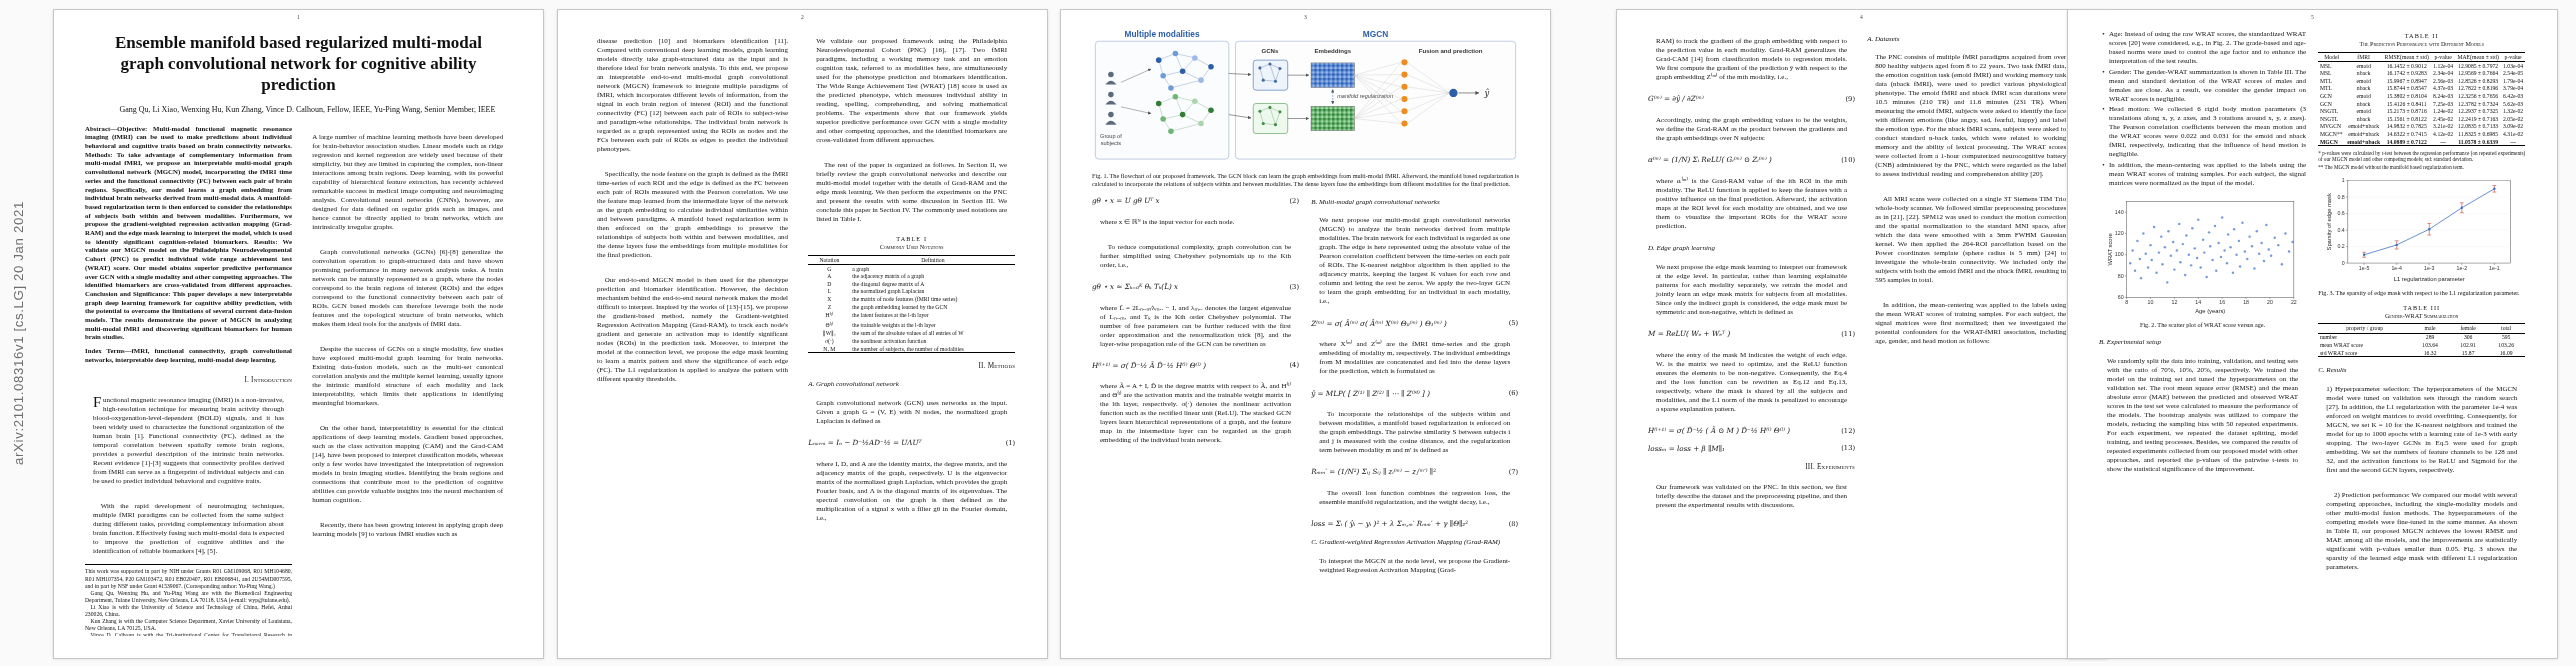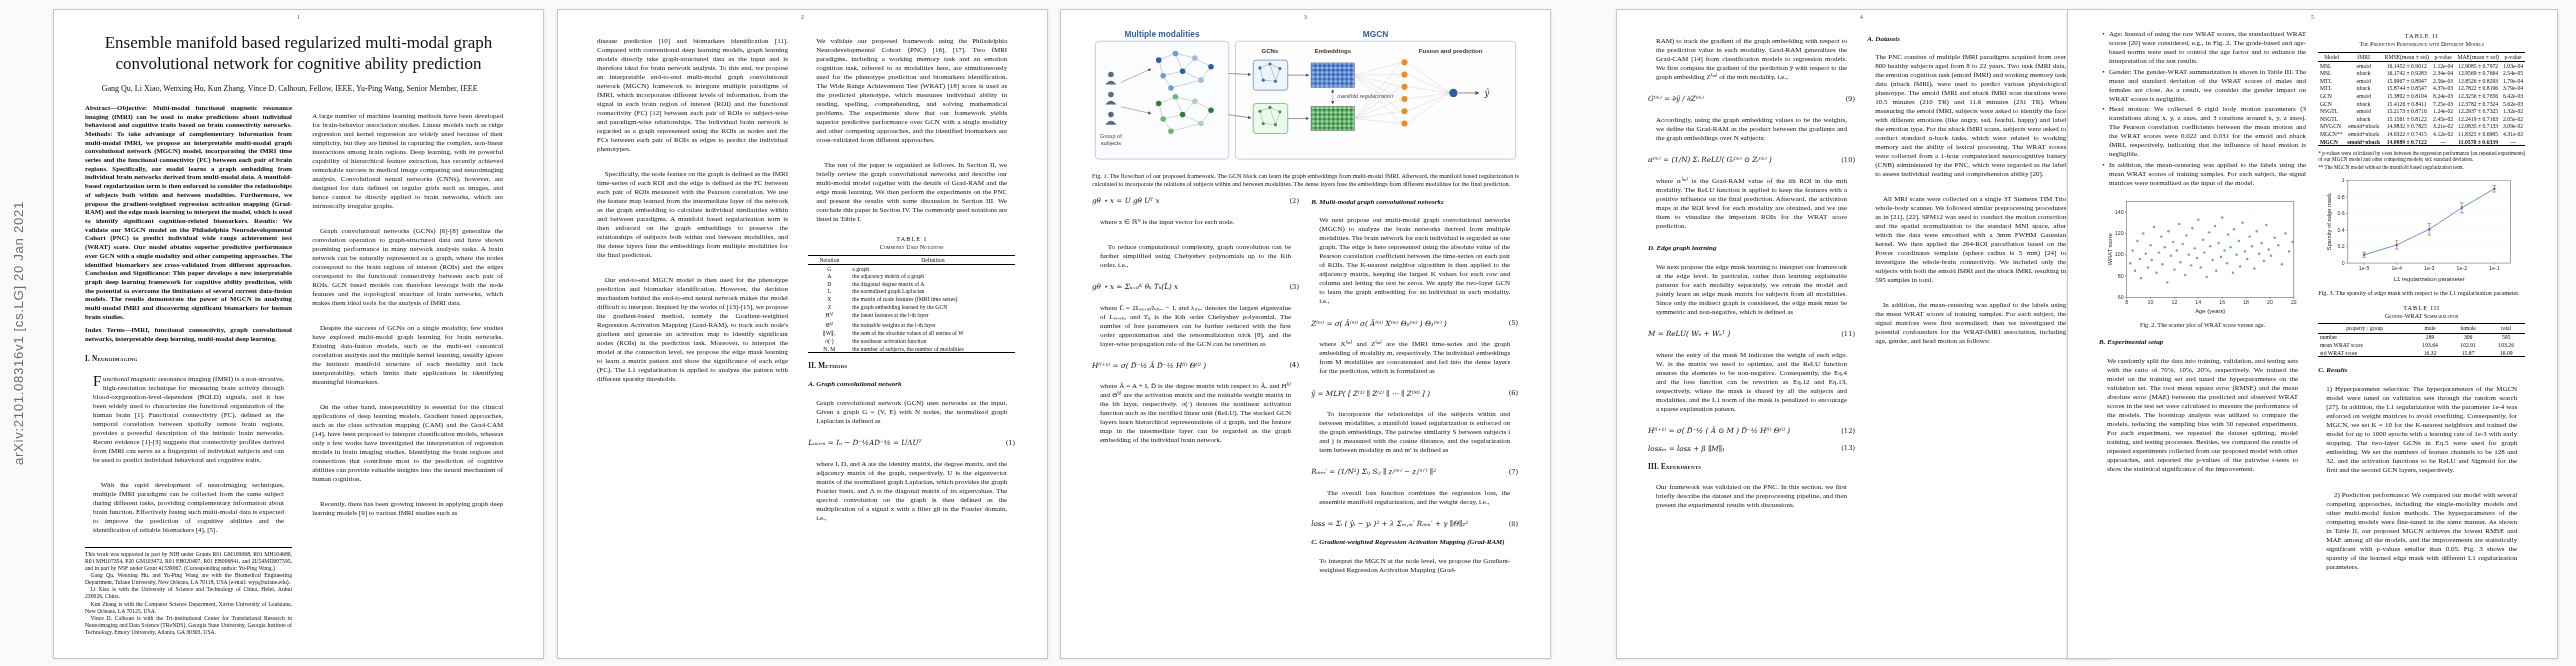--- a/index.html
+++ b/index.html
@@ -5,31 +5,31 @@
   html,body{margin:0;padding:0;}
   body{width:2576px;height:667px;overflow:hidden;background:#fafafa;position:relative;}
   .canvas{position:relative;width:2576px;height:667px;}
   .arxiv-stamp{position:absolute;left:11px;top:333px;transform:translateY(-50%) rotate(180deg);
     writing-mode:vertical-rl;white-space:nowrap;font-family:"Liberation Sans",sans-serif;
     font-size:13.3px;letter-spacing:0.6px;color:var(--stamp,#6e6e6e);}
   .page{position:absolute;top:9px;width:489px;height:648px;background:#fff;border:0.6px solid #c6c6c6;
     box-shadow:0 0.6px 2.8px rgba(0,0,0,.13);font-family:"Liberation Serif",serif;color:#111;}
   .pnum{position:absolute;top:4.4px;left:0;right:0;text-align:center;font-size:5.6px;color:#444;}
   .page-inner{box-sizing:border-box;height:100%;padding:19px 31px 22px;display:flex;flex-direction:column;}
-  .title{font-size:17px;font-weight:normal;line-height:1.22;text-align:center;margin:4.4px 7.8px 0;}
-  .authors{font-size:8px;text-align:left;margin:9px 16.7px 11px;}
+  .title{font-size:17px;font-weight:bold;line-height:1.22;text-align:center;margin:4.4px 7.8px 0;}
+  .authors{font-size:8px;text-align:right;margin:9px 16.7px 11px;}
   .cols{display:flex;gap:12.2px;flex:1;min-height:0;}
   .col{width:207px;display:flex;flex-direction:column;overflow:hidden;}
   .para{font-size:7px;line-height:9px;text-align:justify;text-indent:7.8px;margin:8px;}
   .noind{text-indent:0;}
   .dropcap::first-letter{font-size:15px;float:left;line-height:.82;padding-right:1.7px;}
   .abstract{font-weight:bold;font-size:6.8px;line-height:8.7px;text-align:justify;margin:0 0 5px;text-indent:0;}
   .indexterms{margin-bottom:5.6px;}
-  .sec{font-size:7.2px;text-align:left;font-variant:small-caps;letter-spacing:0.2px;margin:5.6px 0 4.4px;font-weight:bold;}
-  .sub{font-size:7px;font-style:italic;margin:5.6px 0 2.8px;font-weight:bold;}
+  .sec{font-size:7.2px;text-align:right;font-variant:small-caps;letter-spacing:0.2px;margin:5.6px 0 4.4px;font-weight:normal;}
+  .sub{font-size:7px;font-style:italic;margin:5.6px 0 2.8px;font-weight:normal;}
   .eq{display:flex;align-items:center;font-family:"DejaVu Serif",serif;font-style:italic;font-size:7.2px;margin:4.4px 0;}
   .eq .f{flex:1;}
   .eq .n{font-style:normal;font-size:6.7px;width:16.7px;text-align:right;}
   .figure{margin:4.4px 0 1.1px;text-align:center;}
   .figcap{font-size:6.2px;line-height:7.7px;text-align:justify;margin:2.2px 0 4.4px;}
   .figcap-c{text-align:center;}
   .tablecap{text-align:center;font-size:6.2px;line-height:8px;margin:3.3px 0 2.2px;}
   .tablecap .tl{display:block;letter-spacing:1.1px;}
   .tablecap .tt{display:block;font-variant:small-caps;}
   table.ptab{width:100%;border-collapse:collapse;font-size:5.7px;margin:1.1px 0 3.3px;
@@ -67,21 +67,21 @@
 
   <div class="page" style="left:53px">
     <div class="pnum">1</div>
     <div class="page-inner">
       <h1 class="title">Ensemble manifold based regularized multi-modal graph convolutional network for cognitive ability prediction</h1>
       <div class="authors">Gang Qu, Li Xiao, Wenxing Hu, Kun Zhang, Vince D. Calhoun, Fellow, IEEE, Yu-Ping Wang, Senior Member, IEEE</div>
       <div class="cols">
         <div class="col">
           <p class="abstract">Abstract—Objective: Multi-modal functional magnetic resonance imaging (fMRI) can be used to make predictions about individual behavioral and cognitive traits based on brain connectivity networks. Methods: To take advantage of complementary information from multi-modal fMRI, we propose an interpretable multi-modal graph convolutional network (MGCN) model, incorporating the fMRI time series and the functional connectivity (FC) between each pair of brain regions. Specifically, our model learns a graph embedding from individual brain networks derived from multi-modal data. A manifold-based regularization term is then enforced to consider the relationships of subjects both within and between modalities. Furthermore, we propose the gradient-weighted regression activation mapping (Grad-RAM) and the edge mask learning to interpret the model, which is used to identify significant cognition-related biomarkers. Results: We validate our MGCN model on the Philadelphia Neurodevelopmental Cohort (PNC) to predict individual wide range achievement test (WRAT) score. Our model obtains superior predictive performance over GCN with a single modality and other competing approaches. The identified biomarkers are cross-validated from different approaches. Conclusion and Significance: This paper develops a new interpretable graph deep learning framework for cognitive ability prediction, with the potential to overcome the limitations of several current data-fusion models. The results demonstrate the power of MGCN in analyzing multi-modal fMRI and discovering significant biomarkers for human brain studies.</p>
           <p class="abstract indexterms">Index Terms—fMRI, functional connectivity, graph convolutional networks, interpretable deep learning, multi-modal deep learning.</p>
-          <div class="sec">I. Neuroimaging</div>
+          <div class="sec">I. Introduction</div>
           <p class="para noind dropcap">Functional magnetic resonance imaging (fMRI) is a non-invasive, high-resolution technique for measuring brain activity through blood-oxygenation-level-dependent (BOLD) signals, and it has been widely used to characterize the functional organization of the human brain [1]. Functional connectivity (FC), defined as the temporal correlation between spatially remote brain regions, provides a powerful description of the intrinsic brain networks. Recent evidence [1]-[3] suggests that connectivity profiles derived from fMRI can serve as a fingerprint of individual subjects and can be used to predict individual behavioral and cognitive traits.</p>
           <p class="para">With the rapid development of neuroimaging techniques, multiple fMRI paradigms can be collected from the same subject during different tasks, providing complementary information about brain function. Effectively fusing such multi-modal data is expected to improve the prediction of cognitive abilities and the identification of reliable biomarkers [4], [5].</p>
           <div class="footnote">
               <p class="fline">This work was supported in part by NIH under Grants R01 GM109068, R01 MH104680, R01 MH107354, P20 GM103472, R01 EB020407, R01 EB006841, and 2U54MD007595, and in part by NSF under Grant #1539067. (Corresponding author: Yu-Ping Wang.)</p>
               <p class="fline">Gang Qu, Wenxing Hu, and Yu-Ping Wang are with the Biomedical Engineering Department, Tulane University, New Orleans, LA 70118, USA (e-mail: wyp@tulane.edu).</p>
               <p class="fline">Li Xiao is with the University of Science and Technology of China, Hefei, Anhui 230026, China.</p>
               <p class="fline">Kun Zhang is with the Computer Science Department, Xavier University of Louisiana, New Orleans, LA 70125, USA.</p>
               <p class="fline">Vince D. Calhoun is with the Tri-institutional Center for Translational Research in Neuroimaging and Data Science (TReNDS), Georgia State University, Georgia Institute of Technology, Emory University, Atlanta, GA 30303, USA.</p>
             </div>
         </div>

